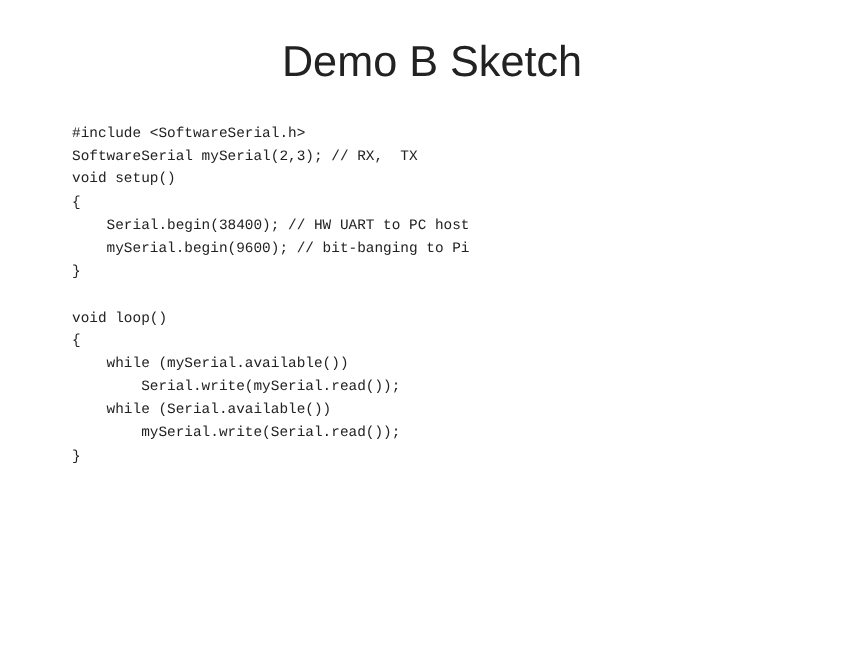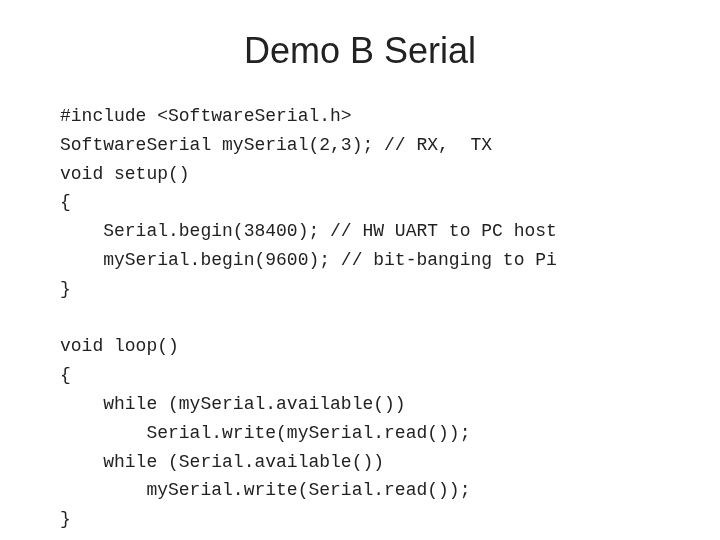--- a/index.html
+++ b/index.html
@@ -28,33 +28,33 @@
     .page-title {
       font-size: 36px;
       font-weight: normal;
       color: #222222;
       margin-bottom: 30px;
       align-self: center;
     }
 
     .code-block {
       font-family: 'Courier New', Courier, monospace;
-      font-size: 18px;
+      font-size: 12px;
       color: #222222;
       line-height: 1.6;
       white-space: pre;
       width: 100%;
       padding-left: 10px;
     }
   </style>
 </head>
 <body>
 
 <div class="page-container">
-  <h1 class="page-title">Demo B Serial</h1>
+  <h1 class="page-title">Demo B Sketch</h1>
   <pre class="code-block">#include &lt;SoftwareSerial.h&gt;
 SoftwareSerial mySerial(2,3); // RX,  TX
 void setup()
 {
     Serial.begin(38400); // HW UART to PC host
     mySerial.begin(9600); // bit-banging to Pi
 }
 
 void loop()
 {

